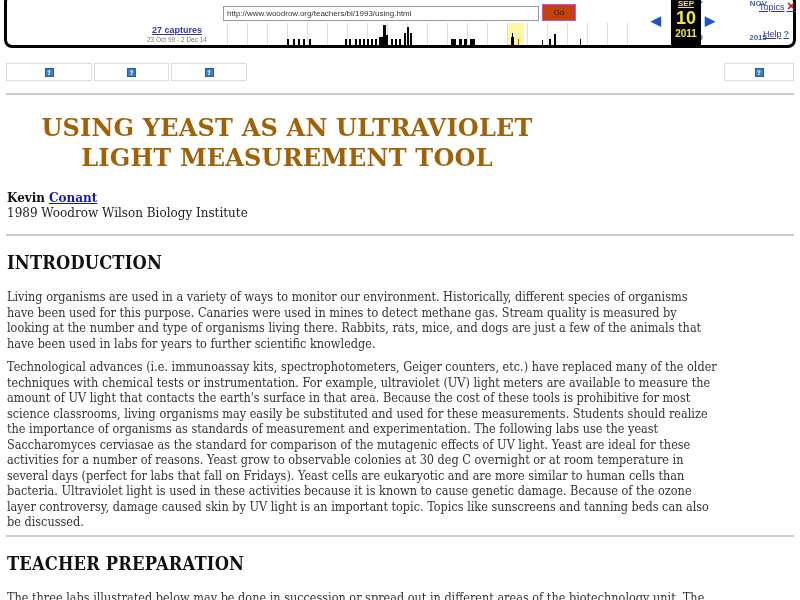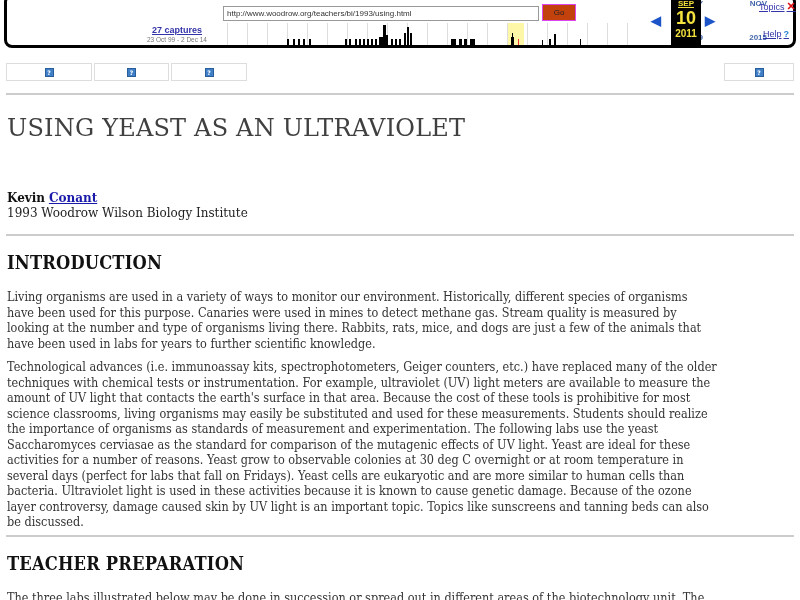--- a/index.html
+++ b/index.html
@@ -62,22 +62,23 @@
     position: absolute; top: 63px; height: 18px; border: 1px solid #ddd; background:#fff;
     display: flex; align-items: center; justify-content: center;
   }
   .qicon {
     width: 9px; height: 9px; background: #3f7fc7; border: 1px solid #2a5e9a; color: #fff;
     font-family: "DejaVu Sans", sans-serif; font-size: 6px; line-height: 8px; text-align: center; font-weight: bold;
   }
   .rule { position: absolute; left: 6px; width: 788px; height: 2px; background: #ccc; }
   h1.title {
     position: absolute; left: 7px; top: 113px; width: 560px;
-    font-family: "DejaVu Serif", serif; font-weight: normal; font-size: 24px; line-height: 30px; color: #404040;
+    font-family: "DejaVu Serif", serif; font-weight: bold; font-size: 24px; line-height: 30px; color: #a16207;
     letter-spacing: 0.2px;
+    text-align: center;
   }
   .author { position: absolute; left: 7px; top: 191px; font-size: 12px; line-height: 15px; color:#222; font-family: "DejaVu Serif", serif; }
   .author b { color:#111; }
   .author a { color: #1a1aaa; text-decoration: underline; font-weight: bold; }
   h2.section {
     position: absolute; left: 7px; font-family: "DejaVu Serif", serif; font-weight: bold; font-size: 19px;
     color: #111; transform: scaleX(0.86); transform-origin: left top; letter-spacing: 0.2px;
   }
   p.body {
     position: absolute; left: 7px; width: 900px;
@@ -193,26 +194,27 @@
   <div class="qicon">?</div>
 </div>
 <div class="navbox" style="left:724px;width:70px">
   <div class="qicon">?</div>
 </div>
 
 <div class="rule" style="top:93px"></div>
 
 <h1 class="title">
   <span>USING YEAST AS AN ULTRAVIOLET</span><br>
+  <span>LIGHT MEASUREMENT TOOL</span>
 </h1>
 
 <div class="author">
   <b>Kevin</b>
   <a>Conant</a><br>
-  <span>1993 Woodrow Wilson Biology Institute</span>
+  <span>1989 Woodrow Wilson Biology Institute</span>
 </div>
 
 <div class="rule" style="top:234px"></div>
 
 <h2 class="section" style="top:251px">INTRODUCTION</h2>
 
 <p class="body" style="top:289px">
   <span>Living organisms are used in a variety of ways to monitor our environment. Historically, different species of organisms</span><br>
   <span>have been used for this purpose. Canaries were used in mines to detect methane gas. Stream quality is measured by</span><br>
   <span>looking at the number and type of organisms living there. Rabbits, rats, mice, and dogs are just a few of the animals that</span><br>

